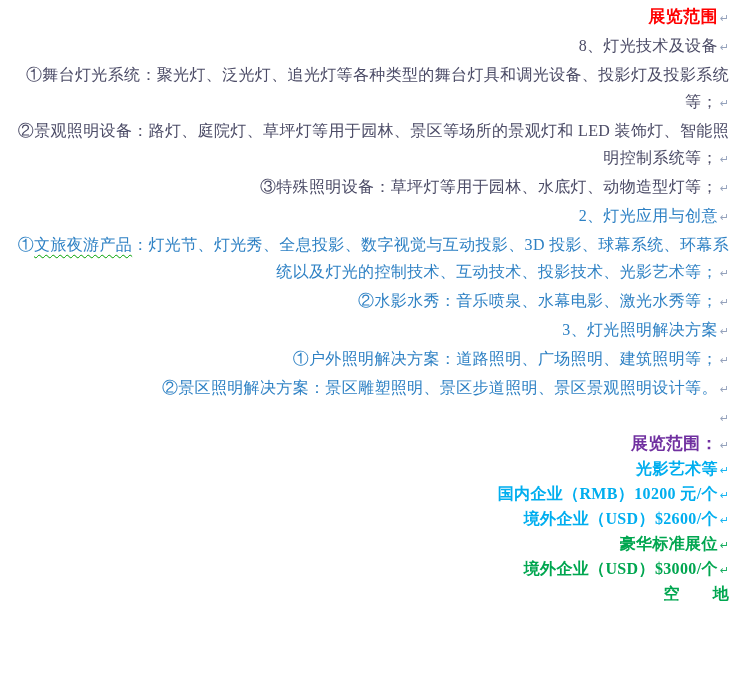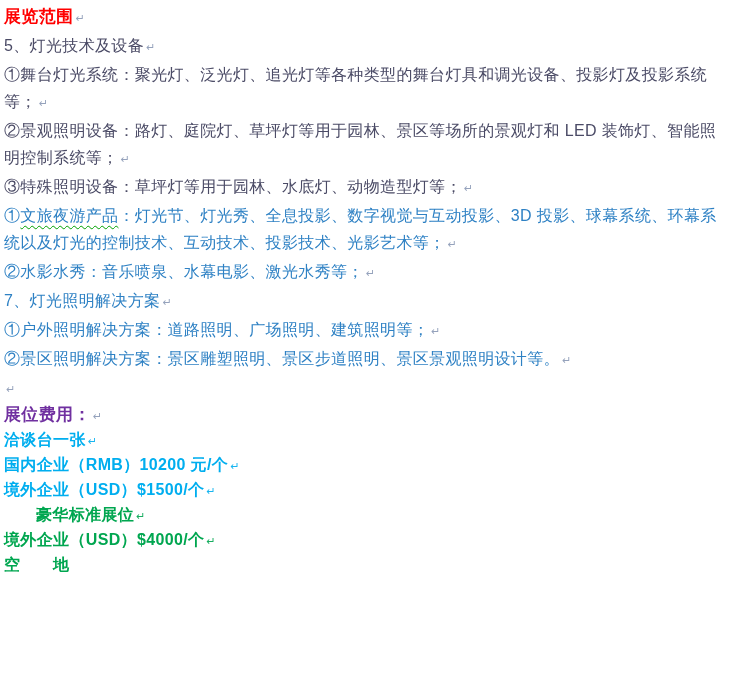--- a/index.html
+++ b/index.html
@@ -10,23 +10,24 @@
   body {
     width: 729px;
     height: 696px;
     overflow: hidden;
   }
   .doc {
     box-sizing: border-box;
     width: 729px;
     height: 568px;
     padding: 3px 0 0 4px;
-    font-family: Liberation Sans, sans-serif;
+    font-family: Liberation Serif, serif;
     font-size: 16px;
     letter-spacing: 0.35px;
+    text-align: right;
   }
   .line {
     white-space: pre-wrap;
     word-break: break-all;
   }
   .line.scope { line-height: 27px; }
   .line.fees  { line-height: 24px; }
   .line.heading { font-size: 17px; }
   .line.blank { min-height: 27px; }
   .bold { font-weight: bold; }
@@ -42,30 +43,31 @@
     font-weight: normal;
     margin-left: 2px;
     opacity: 0.9;
   }
 </style>
 </head>
 <body style="background: rgb(255, 255, 255);">
 
 <div class="doc" id="doc">
     <div class="line scope heading bold" style="color: rgb(255, 0, 0);"><span>展览范围</span><span class="pilcrow" style="color: rgb(138, 153, 181);">↵</span></div>
-    <div class="line scope" style="color: rgb(75, 75, 102);"><span>5、灯光技术及设备</span><span class="pilcrow" style="color: rgb(138, 153, 181);">↵</span></div>
+    <div class="line scope" style="color: rgb(75, 75, 102);"><span>8、灯光技术及设备</span><span class="pilcrow" style="color: rgb(138, 153, 181);">↵</span></div>
     <div class="line scope" style="color: rgb(75, 75, 102);"><span>①舞台灯光系统：聚光灯、泛光灯、追光灯等各种类型的舞台灯具和调光设备、投影灯及投影系统等；</span><span class="pilcrow" style="color: rgb(138, 153, 181);">↵</span></div>
     <div class="line scope" style="color: rgb(75, 75, 102);"><span>②景观照明设备：路灯、庭院灯、草坪灯等用于园林、景区等场所的景观灯和 LED 装饰灯、智能照明控制系统等；</span><span class="pilcrow" style="color: rgb(138, 153, 181);">↵</span></div>
     <div class="line scope" style="color: rgb(75, 75, 102);"><span>③特殊照明设备：草坪灯等用于园林、水底灯、动物造型灯等；</span><span class="pilcrow" style="color: rgb(138, 153, 181);">↵</span></div>
+    <div class="line scope" style="color: rgb(46, 129, 196);"><span>2、灯光应用与创意</span><span class="pilcrow" style="color: rgb(138, 153, 181);">↵</span></div>
     <div class="line scope" style="color: rgb(46, 129, 196);"><span>①</span><span class="squiggle" style="text-decoration-color: rgb(0, 160, 0);">文旅夜游产品</span><span>：灯光节、灯光秀、全息投影、数字视觉与互动投影、3D 投影、球幕系统、环幕系统以及灯光的控制技术、互动技术、投影技术、光影艺术等；</span><span class="pilcrow" style="color: rgb(138, 153, 181);">↵</span></div>
     <div class="line scope" style="color: rgb(46, 129, 196);"><span>②水影水秀：音乐喷泉、水幕电影、激光水秀等；</span><span class="pilcrow" style="color: rgb(138, 153, 181);">↵</span></div>
-    <div class="line scope" style="color: rgb(46, 129, 196);"><span>7、灯光照明解决方案</span><span class="pilcrow" style="color: rgb(138, 153, 181);">↵</span></div>
+    <div class="line scope" style="color: rgb(46, 129, 196);"><span>3、灯光照明解决方案</span><span class="pilcrow" style="color: rgb(138, 153, 181);">↵</span></div>
     <div class="line scope" style="color: rgb(46, 129, 196);"><span>①户外照明解决方案：道路照明、广场照明、建筑照明等；</span><span class="pilcrow" style="color: rgb(138, 153, 181);">↵</span></div>
     <div class="line scope" style="color: rgb(46, 129, 196);"><span>②景区照明解决方案：景区雕塑照明、景区步道照明、景区景观照明设计等。</span><span class="pilcrow" style="color: rgb(138, 153, 181);">↵</span></div>
     <div class="line scope blank" style="color: rgb(75, 75, 102);"><span class="pilcrow" style="color: rgb(138, 153, 181);">↵</span></div>
-    <div class="line fees heading bold" style="color: rgb(112, 48, 160);"><span>展位费用：</span><span class="pilcrow" style="color: rgb(138, 153, 181);">↵</span></div>
-    <div class="line fees bold" style="color: rgb(0, 174, 239);"><span>洽谈台一张</span><span class="pilcrow" style="color: rgb(0, 174, 239);">↵</span></div>
+    <div class="line fees heading bold" style="color: rgb(112, 48, 160);"><span>展览范围：</span><span class="pilcrow" style="color: rgb(138, 153, 181);">↵</span></div>
+    <div class="line fees bold" style="color: rgb(0, 174, 239);"><span>光影艺术等</span><span class="pilcrow" style="color: rgb(0, 174, 239);">↵</span></div>
     <div class="line fees bold" style="color: rgb(0, 174, 239);"><span>国内企业（RMB）10200 元/个</span><span class="pilcrow" style="color: rgb(0, 174, 239);">↵</span></div>
-    <div class="line fees bold" style="color: rgb(0, 174, 239);"><span>境外企业（USD）$1500/个</span><span class="pilcrow" style="color: rgb(0, 174, 239);">↵</span></div>
+    <div class="line fees bold" style="color: rgb(0, 174, 239);"><span>境外企业（USD）$2600/个</span><span class="pilcrow" style="color: rgb(0, 174, 239);">↵</span></div>
     <div class="line fees bold" style="color: rgb(0, 166, 80); margin-left: 32px;"><span>豪华标准展位</span><span class="pilcrow" style="color: rgb(0, 166, 80);">↵</span></div>
-    <div class="line fees bold" style="color: rgb(0, 166, 80);"><span>境外企业（USD）$4000/个</span><span class="pilcrow" style="color: rgb(0, 166, 80);">↵</span></div>
+    <div class="line fees bold" style="color: rgb(0, 166, 80);"><span>境外企业（USD）$3000/个</span><span class="pilcrow" style="color: rgb(0, 166, 80);">↵</span></div>
     <div class="line fees bold" style="color: rgb(0, 166, 80);"><span>空　　地</span></div>
   </div>
 
 </body></html>

